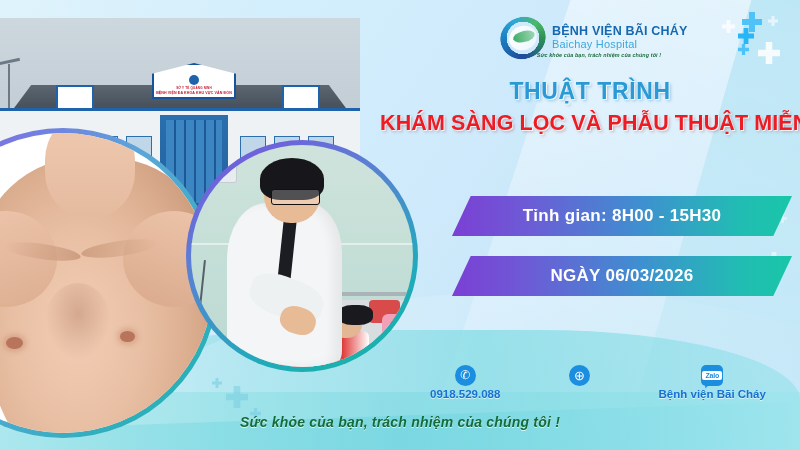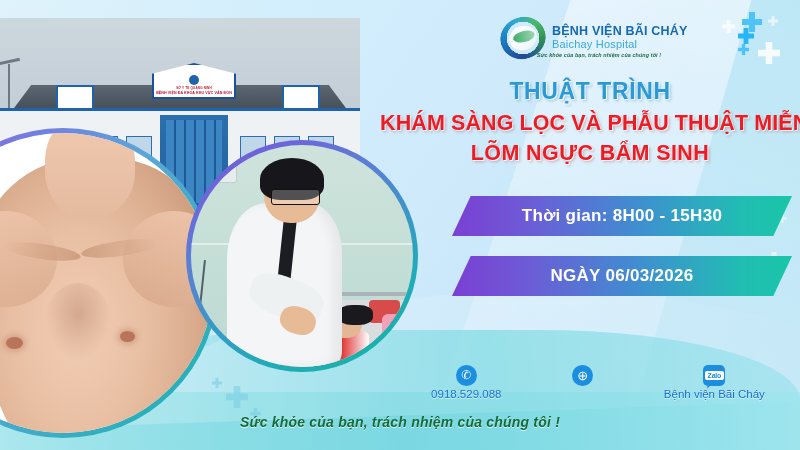--- a/index.html
+++ b/index.html
@@ -158,21 +158,21 @@
   .c-item{display:flex;flex-direction:column;align-items:center;gap:2px;}
   .c-ico{width:22px;height:22px;display:flex;align-items:center;justify-content:center;}
   .ico-circle{width:21px;height:21px;border-radius:50%;background:#1b8ee0;
     display:flex;align-items:center;justify-content:center;color:#fff;font-size:12px;line-height:1;}
   .ico-zalo{width:23px;height:21px;border-radius:5px;background:#1b8ee0;position:relative;
     display:flex;align-items:center;justify-content:center;}
   .ico-zalo::after{content:"";position:absolute;left:4px;bottom:-3px;width:6px;height:6px;
     background:#1b8ee0;clip-path:polygon(0 0,100% 0,0 100%);}
   .zalo-badge{background:#fff;color:#1b8ee0;font-size:7px;font-weight:bold;
     padding:1px 3px;border-radius:2px;letter-spacing:-.2px;}
-  .c-label{font-size:11.5px;font-weight:normal;color:#1b6fd0;white-space:nowrap;
+  .c-label{font-size:11.5px;font-weight:bold;color:#1b6fd0;white-space:nowrap;
     text-shadow:0 1px 0 rgba(255,255,255,.6);}
 
   
   .tagline{position:absolute;left:0;top:414px;width:800px;text-align:center;
     font-size:14px;font-style:italic;font-weight:bold;color:#146b3a;letter-spacing:.2px;
     text-shadow:0 1px 0 rgba(255,255,255,.7);}
 
   
   .cross{position:absolute;
     clip-path:polygon(35% 0,65% 0,65% 35%,100% 35%,100% 65%,65% 65%,65% 100%,35% 100%,35% 65%,0 65%,0 35%,35% 35%);}
@@ -284,24 +284,23 @@
     <div class="logo-txt">
       <span class="logo-l1">BỆNH VIỆN BÃI CHÁY</span>
       <span class="logo-l2">Baichay Hospital</span>
     </div>
   </div>
   <div class="logo-slogan">Sức khỏe của bạn, trách nhiệm của chúng tôi !</div>
 
   <div class="head">
     <div class="h-prog">THUẬT TRÌNH</div>
     <div class="h-main">KHÁM SÀNG LỌC VÀ PHẪU THUẬT MIỄN PHÍ</div>
-    <div class="h-sub">LÕM NGỰC BẨM SINH</div>
-  </div>
-
-  <div class="bar bar-time">Thời gian: 8H00 - 15H30</div>
+  </div>
+
+  <div class="bar bar-time">Tỉnh gian: 8H00 - 15H30</div>
   <div class="bar bar-date">NGÀY 06/03/2026</div>
 
 
   <div class="contacts">
     <div class="c-item">
       <div class="c-ico">
         <div class="ico-circle">✆</div>
       </div>
       <div class="c-label">0918.529.088</div>
     </div>

